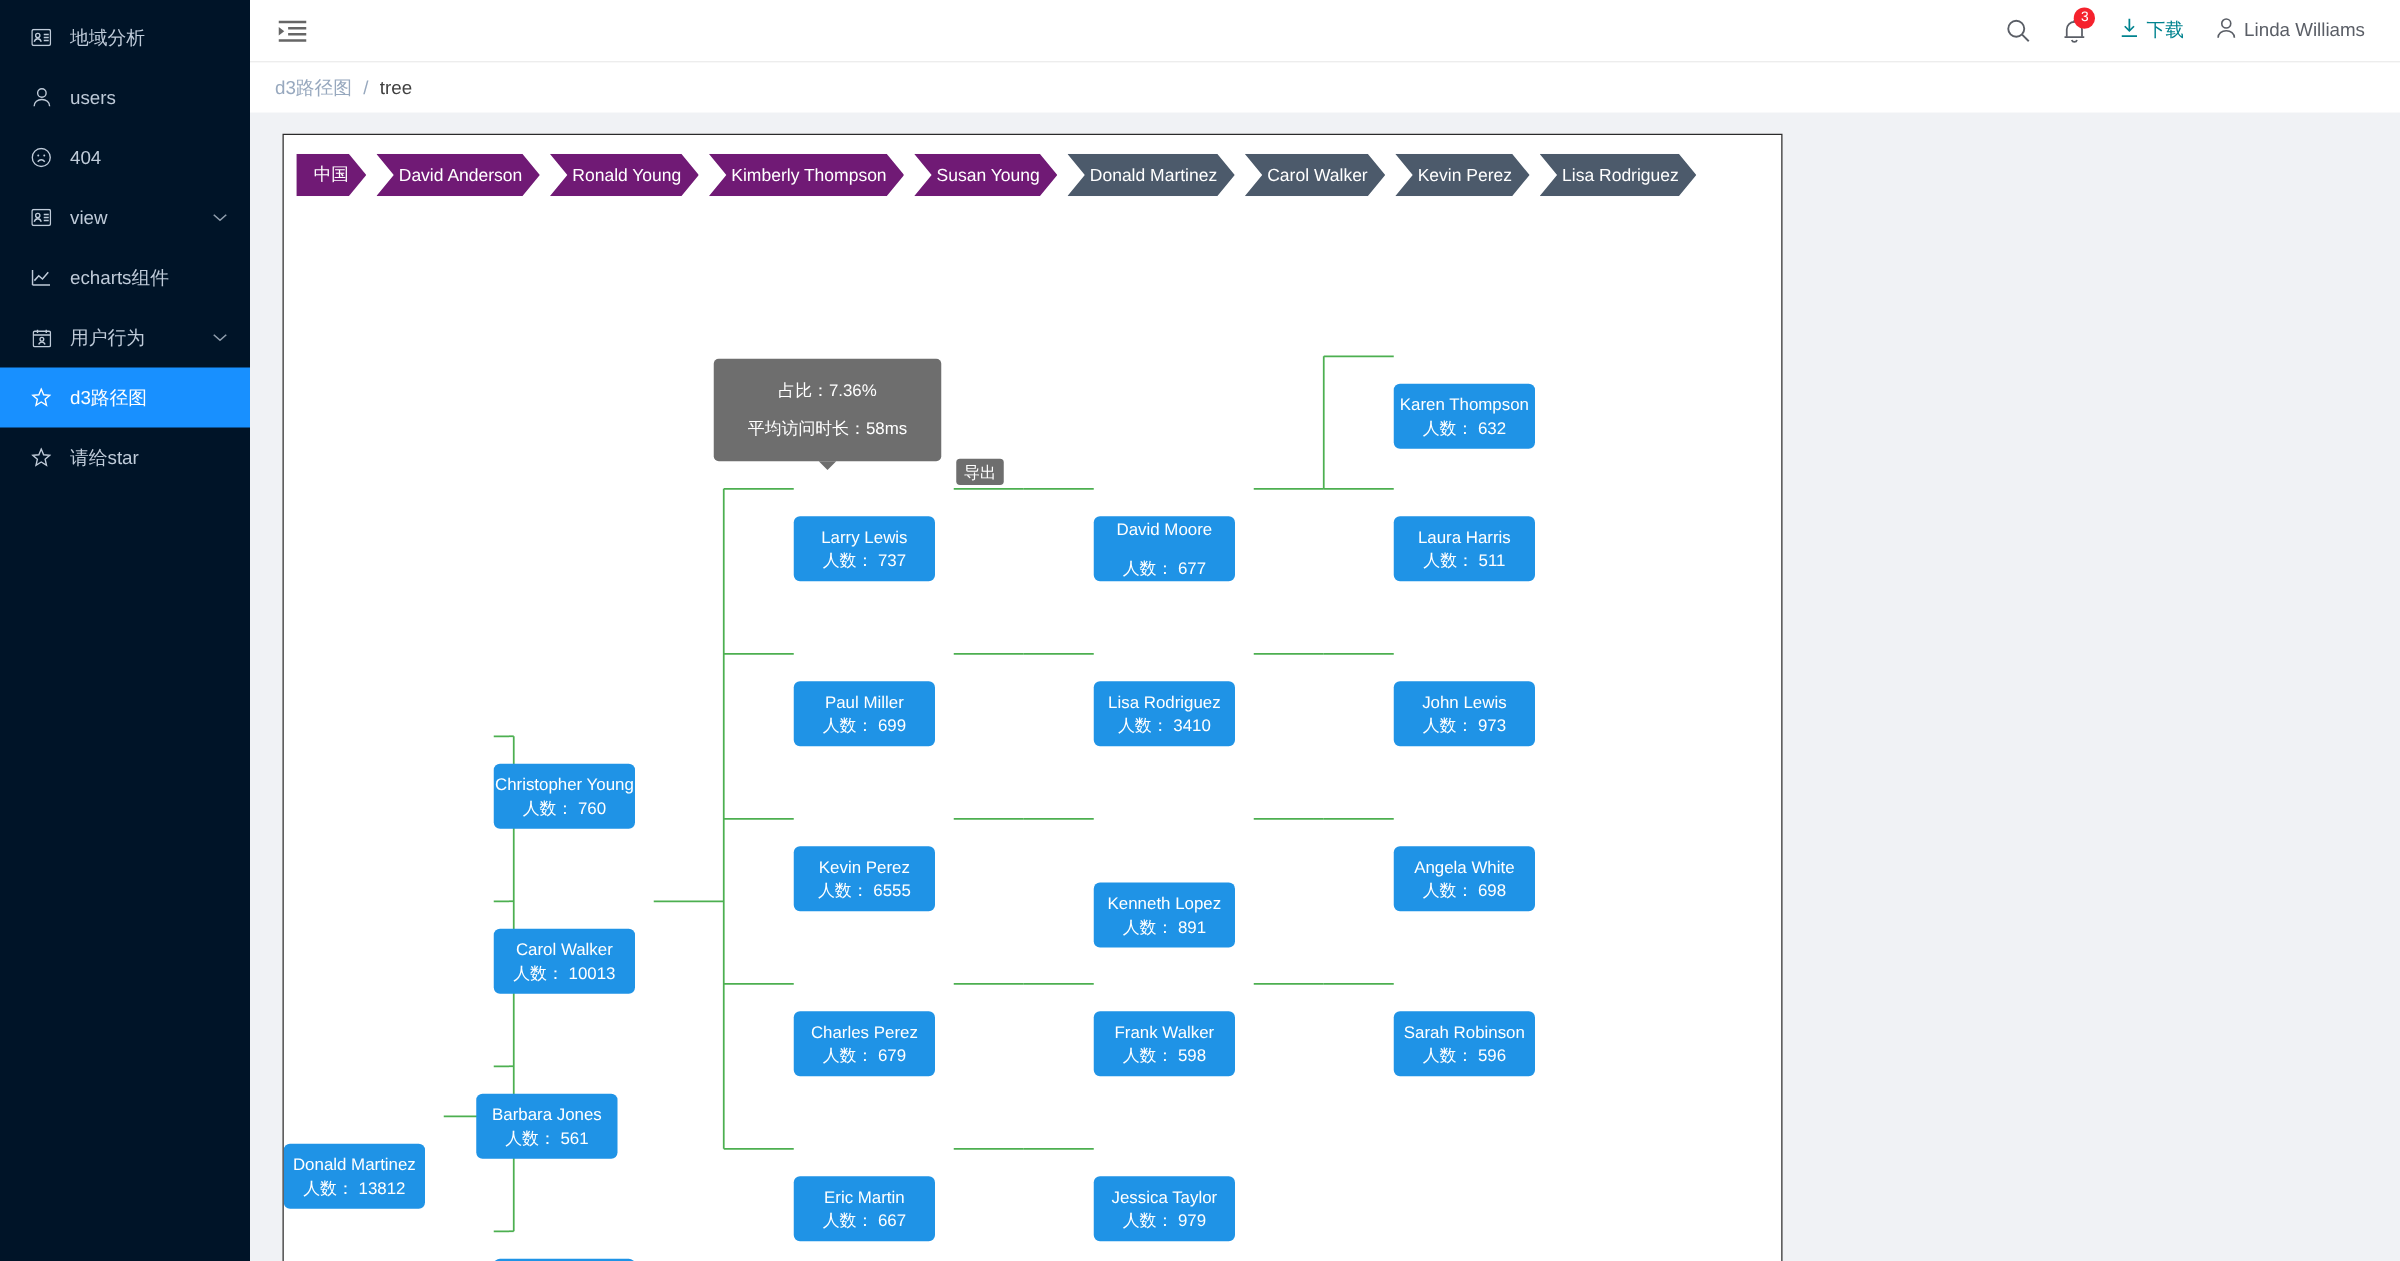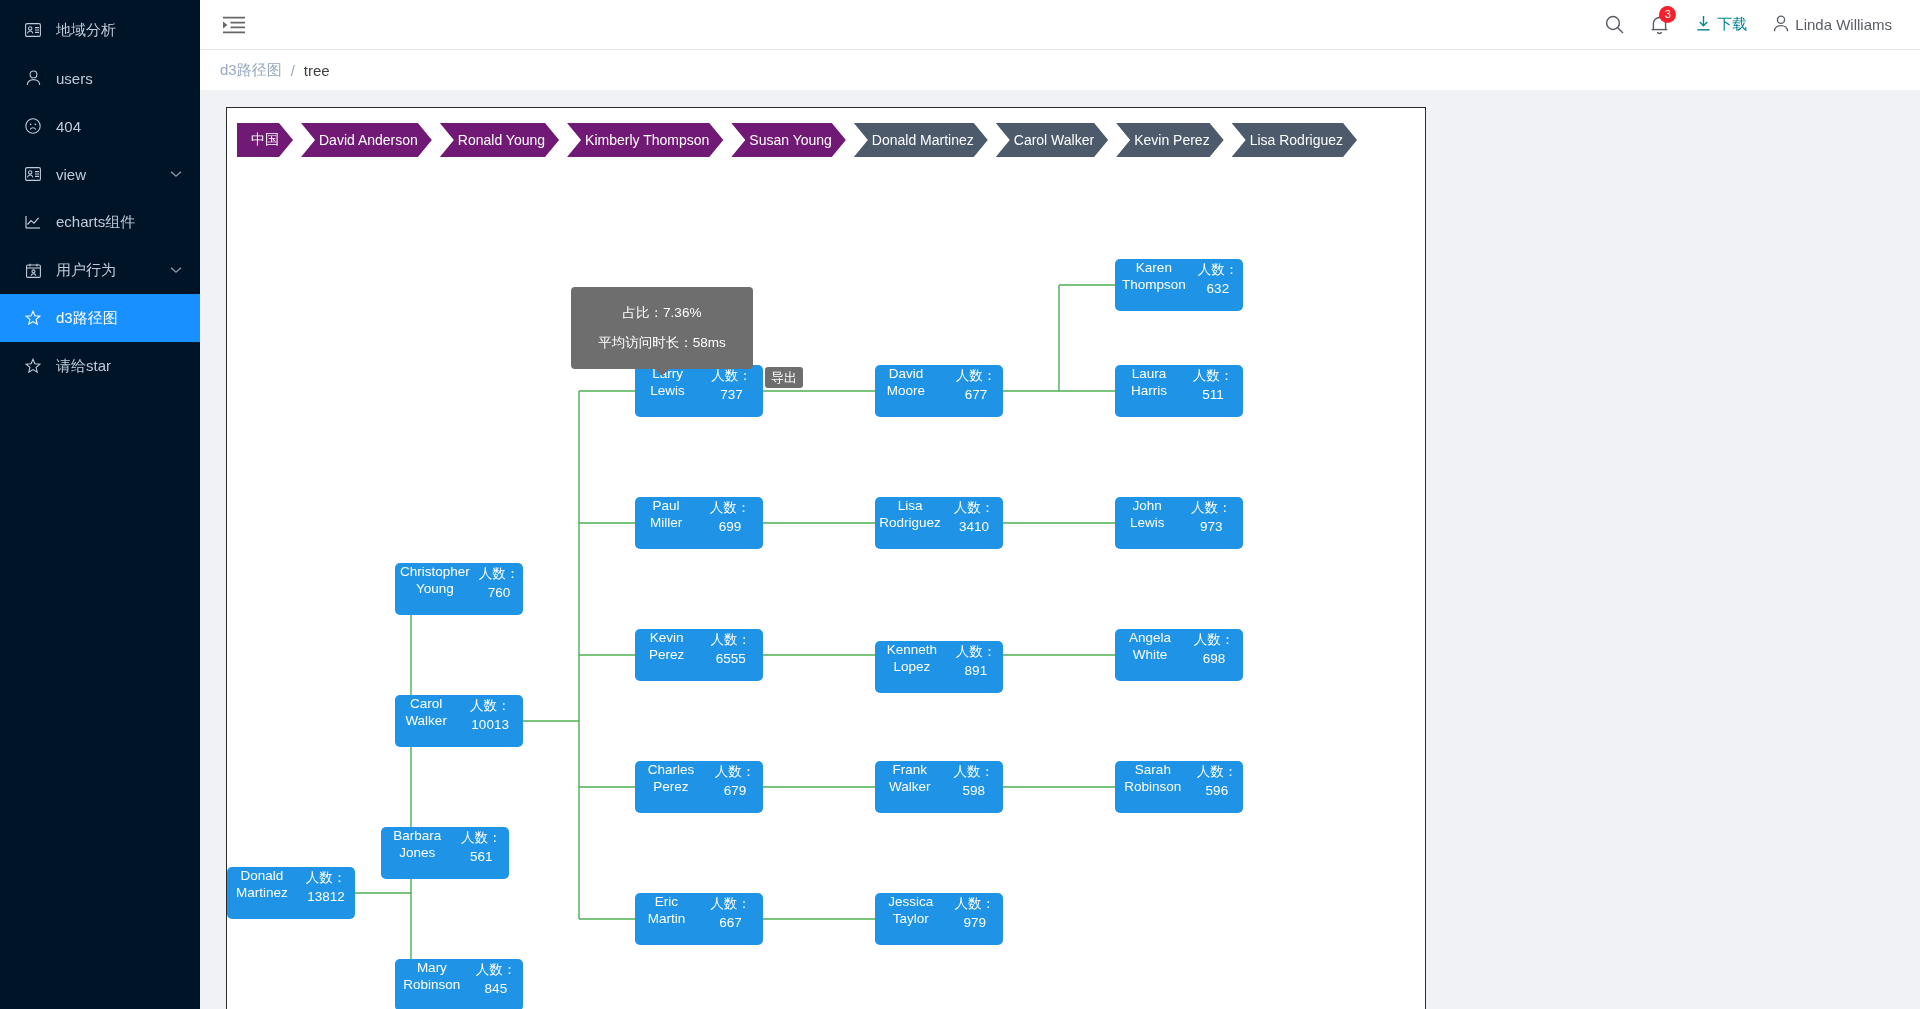--- a/index.html
+++ b/index.html
@@ -108,23 +108,24 @@
     clip-path:polygon(0 0, calc(100% - 14px) 0, 100% 50%, calc(100% - 14px) 100%, 0 100%);
   }
   .chev.red  { background:#701a75; }
   .chev.gray { background:#4c5a6b; }
 
   
   #tree { position:absolute; left:0; top:0; width:1200px; height:1100px; }
   #links { position:absolute; left:0; top:0; }
   .node {
     position:absolute; background:#1f93e6; border-radius:5px;
-    color:#ffffff; text-align:center; width:128px; height:52px;
-    display:flex; flex-direction:row; justify-content:center;
+    color:#ffffff; text-align:center; width:113px; height:52px;
+    display:flex; flex-direction:column; justify-content:center;
     cursor:pointer;
+    margin-top:48px;
   }
   .node .n-name { font-size:13.5px; line-height:17px; }
   .node .n-count { font-size:13.5px; line-height:19px; margin-top:1px; }
 
   
   #tooltip {
     position:absolute; background:#6e6e6e; color:#ffffff;
     border-radius:4px; padding:11px 16px; font-size:13.5px;
     white-space:nowrap;
   }
@@ -404,21 +405,21 @@
         <div class="n-count">人数： 667</div>
       </div>
       <div class="node" style="left: 648px; top: 257px; background: rgb(31, 147, 230); gap: 12px;">
         <div class="n-name">David Moore</div>
         <div class="n-count">人数： 677</div>
       </div>
       <div class="node" style="left: 648px; top: 389px; background: rgb(31, 147, 230);">
         <div class="n-name">Lisa Rodriguez</div>
         <div class="n-count">人数： 3410</div>
       </div>
-      <div class="node" style="left: 648px; top: 533px; background: rgb(31, 147, 230);">
+      <div class="node" style="left: 648px; top: 550px; background: rgb(31, 147, 230);">
         <div class="n-name">Kenneth Lopez</div>
         <div class="n-count">人数： 891</div>
       </div>
       <div class="node" style="left: 648px; top: 653px; background: rgb(31, 147, 230);">
         <div class="n-name">Frank Walker</div>
         <div class="n-count">人数： 598</div>
       </div>
       <div class="node" style="left: 648px; top: 785px; background: rgb(31, 147, 230);">
         <div class="n-name">Jessica Taylor</div>
         <div class="n-count">人数： 979</div>

